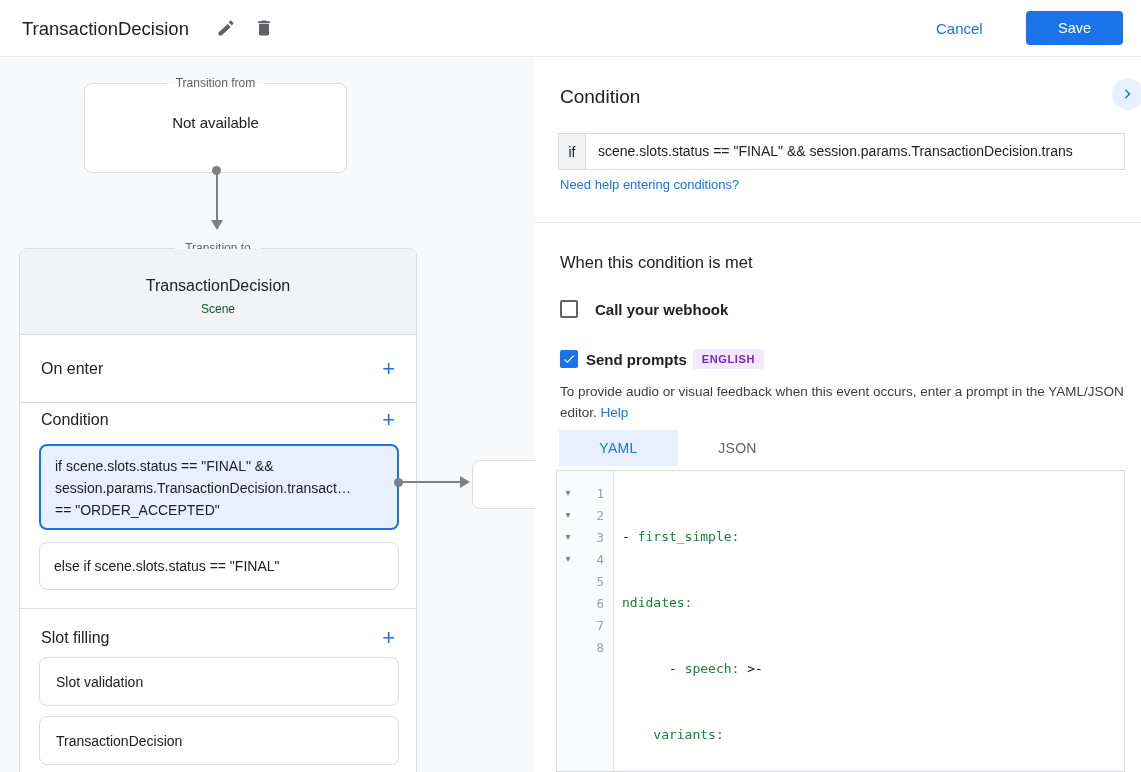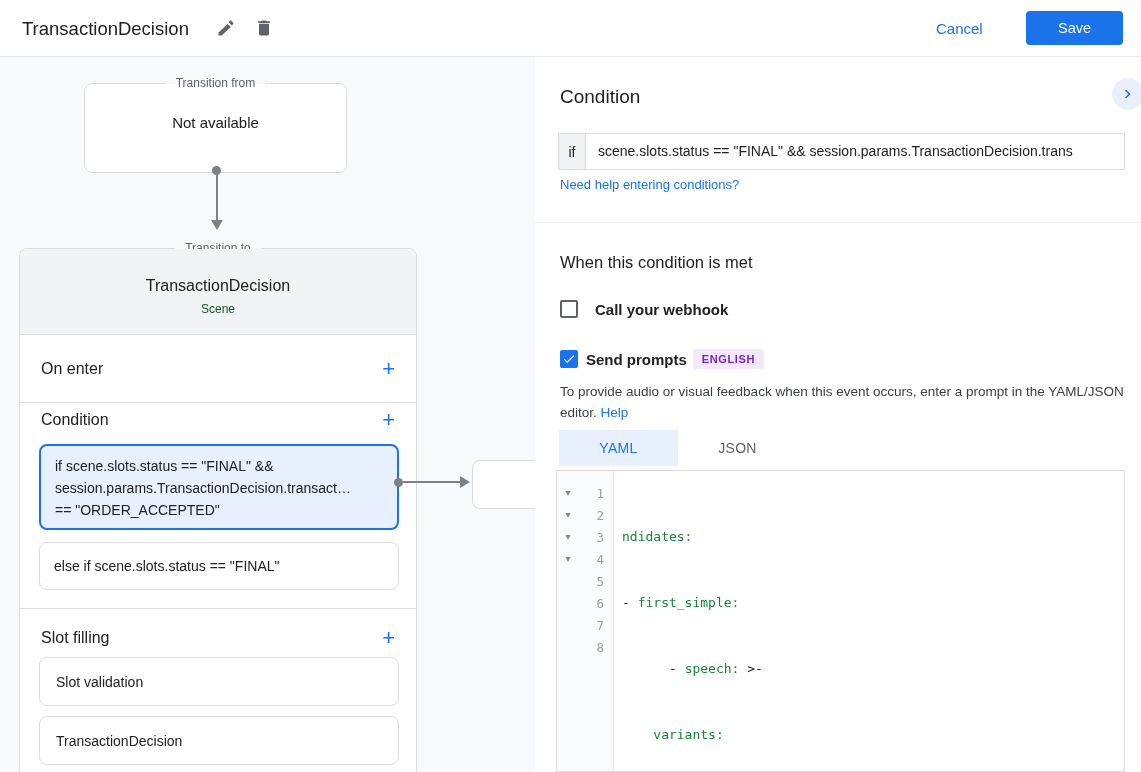--- a/index.html
+++ b/index.html
@@ -250,22 +250,22 @@
         <div class="gutter-row">
             <span class="fold"></span>
             <span class="lnum">7</span>
           </div>
         <div class="gutter-row">
             <span class="fold"></span>
             <span class="lnum">8</span>
           </div>
       </div>
       <div class="code">
+        <div class="code-line"><span>- </span><span class="k">first_simple:</span></div>
         <div class="code-line"><span class="k">ndidates:</span></div>
-        <div class="code-line"><span>- </span><span class="k">first_simple:</span></div>
         <div class="code-line"><span>      - </span><span class="k">speech:</span><span> &gt;-</span></div>
         <div class="code-line"><span>    </span><span class="k">variants:</span></div>
         
         
         
         
       </div>
     </div>
   </div>
 </div>

